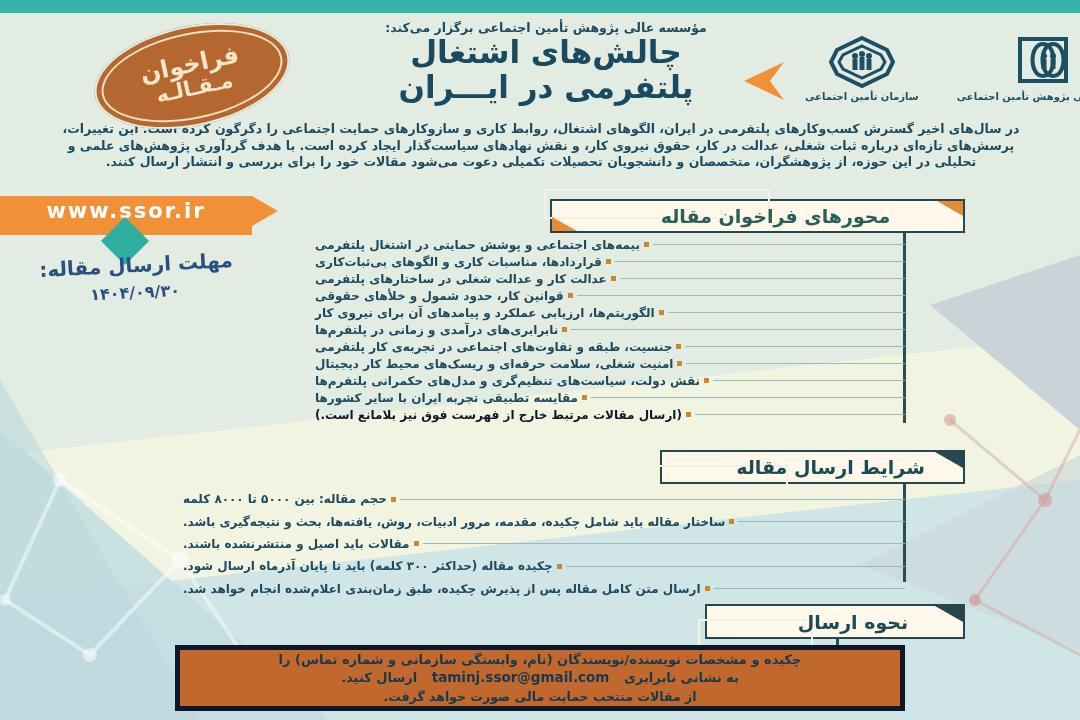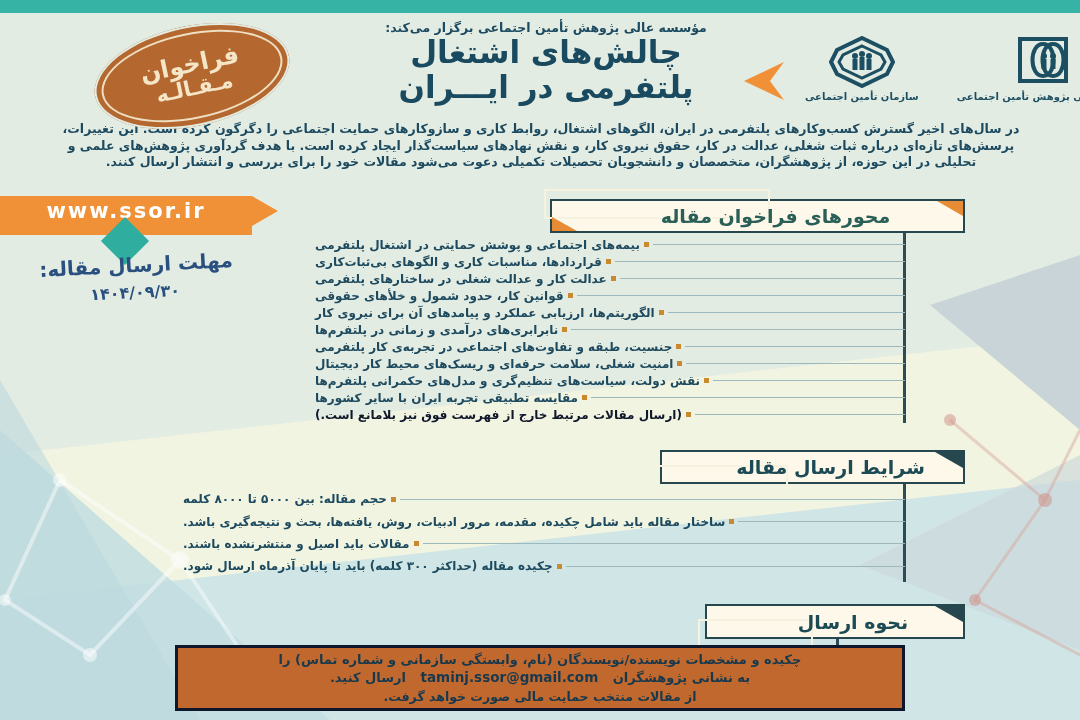--- a/index.html
+++ b/index.html
@@ -70,21 +70,21 @@
   .cond-rows{left:183px;top:488px;width:722px;}
   .row{display:flex;align-items:center;}
   .themes-rows .row{height:17px;}
   .cond-rows .row{height:22.4px;}
   .rule{flex:1 1 auto;height:1px;background:#9cb8bc;min-width:6px;}
   .bullet{flex:0 0 auto;width:5px;height:5px;background:#c8892f;margin:0 4px;}
   .itxt{flex:0 0 auto;font-size:12px;font-weight:bold;color:#1d4a5f;white-space:nowrap;}
   .itxt.red{color:#0f172a;}
 
   
-  .orange-box{position:absolute;left:175px;top:645px;width:730px;height:66px;background:#c0682d;border:3px solid #0f172a;
+  .orange-box{position:absolute;left:175px;top:645px;width:730px;height:66px;background:#c0682d;border:5px solid #0f172a;
               z-index:2;display:flex;flex-direction:column;align-items:center;justify-content:center;gap:2px;color:#18394d;}
   .ob-l1{font-size:13px;font-weight:bold;}
   .ob-l2{font-size:13px;font-weight:bold;}
   .ob-email{direction:ltr;display:inline-block;margin:0 10px;font-size:13.5px;}
   .ob-l3{font-size:12.5px;font-weight:bold;margin-top:2px;}
 </style>
 </head>
 <body>
 
 <div id="poster">
@@ -257,32 +257,37 @@
     <div class="row">
         <span class="rule"></span>
         <span class="bullet"></span>
         <span class="itxt">مقالات باید اصیل و منتشرنشده باشند.</span>
       </div>
     <div class="row">
         <span class="rule"></span>
         <span class="bullet"></span>
         <span class="itxt">چکیده مقاله (حداکثر ۳۰۰ کلمه) باید تا پایان آذرماه ارسال شود.</span>
       </div>
+    <div class="row">
+        <span class="rule"></span>
+        <span class="bullet"></span>
+        <span class="itxt">ارسال متن کامل مقاله پس از پذیرش چکیده، طبق زمان‌بندی اعلام‌شده انجام خواهد شد.</span>
+      </div>
   </div>
 
   <div class="secbox send-box">
     <span class="ghost ghost-bl"></span>
     <span class="tri tri-nv-tr"></span>
     <span class="sec-title">نحوه ارسال</span>
   </div>
   <div class="drop"></div>
 
   <div class="orange-box">
     <div class="ob-l1">چکیده و مشخصات نویسنده/نویسندگان (نام، وابستگی سازمانی و شماره تماس) را</div>
     <div class="ob-l2">
-      <span>به نشانی پژوهشگران</span>
+      <span>به نشانی نابرابری</span>
       <span class="ob-email">taminj.ssor@gmail.com</span>
       <span>ارسال کنید.</span>
     </div>
     <div class="ob-l3">از مقالات منتخب حمایت مالی صورت خواهد گرفت.</div>
   </div>
 
 </div>
 
 </body></html>

